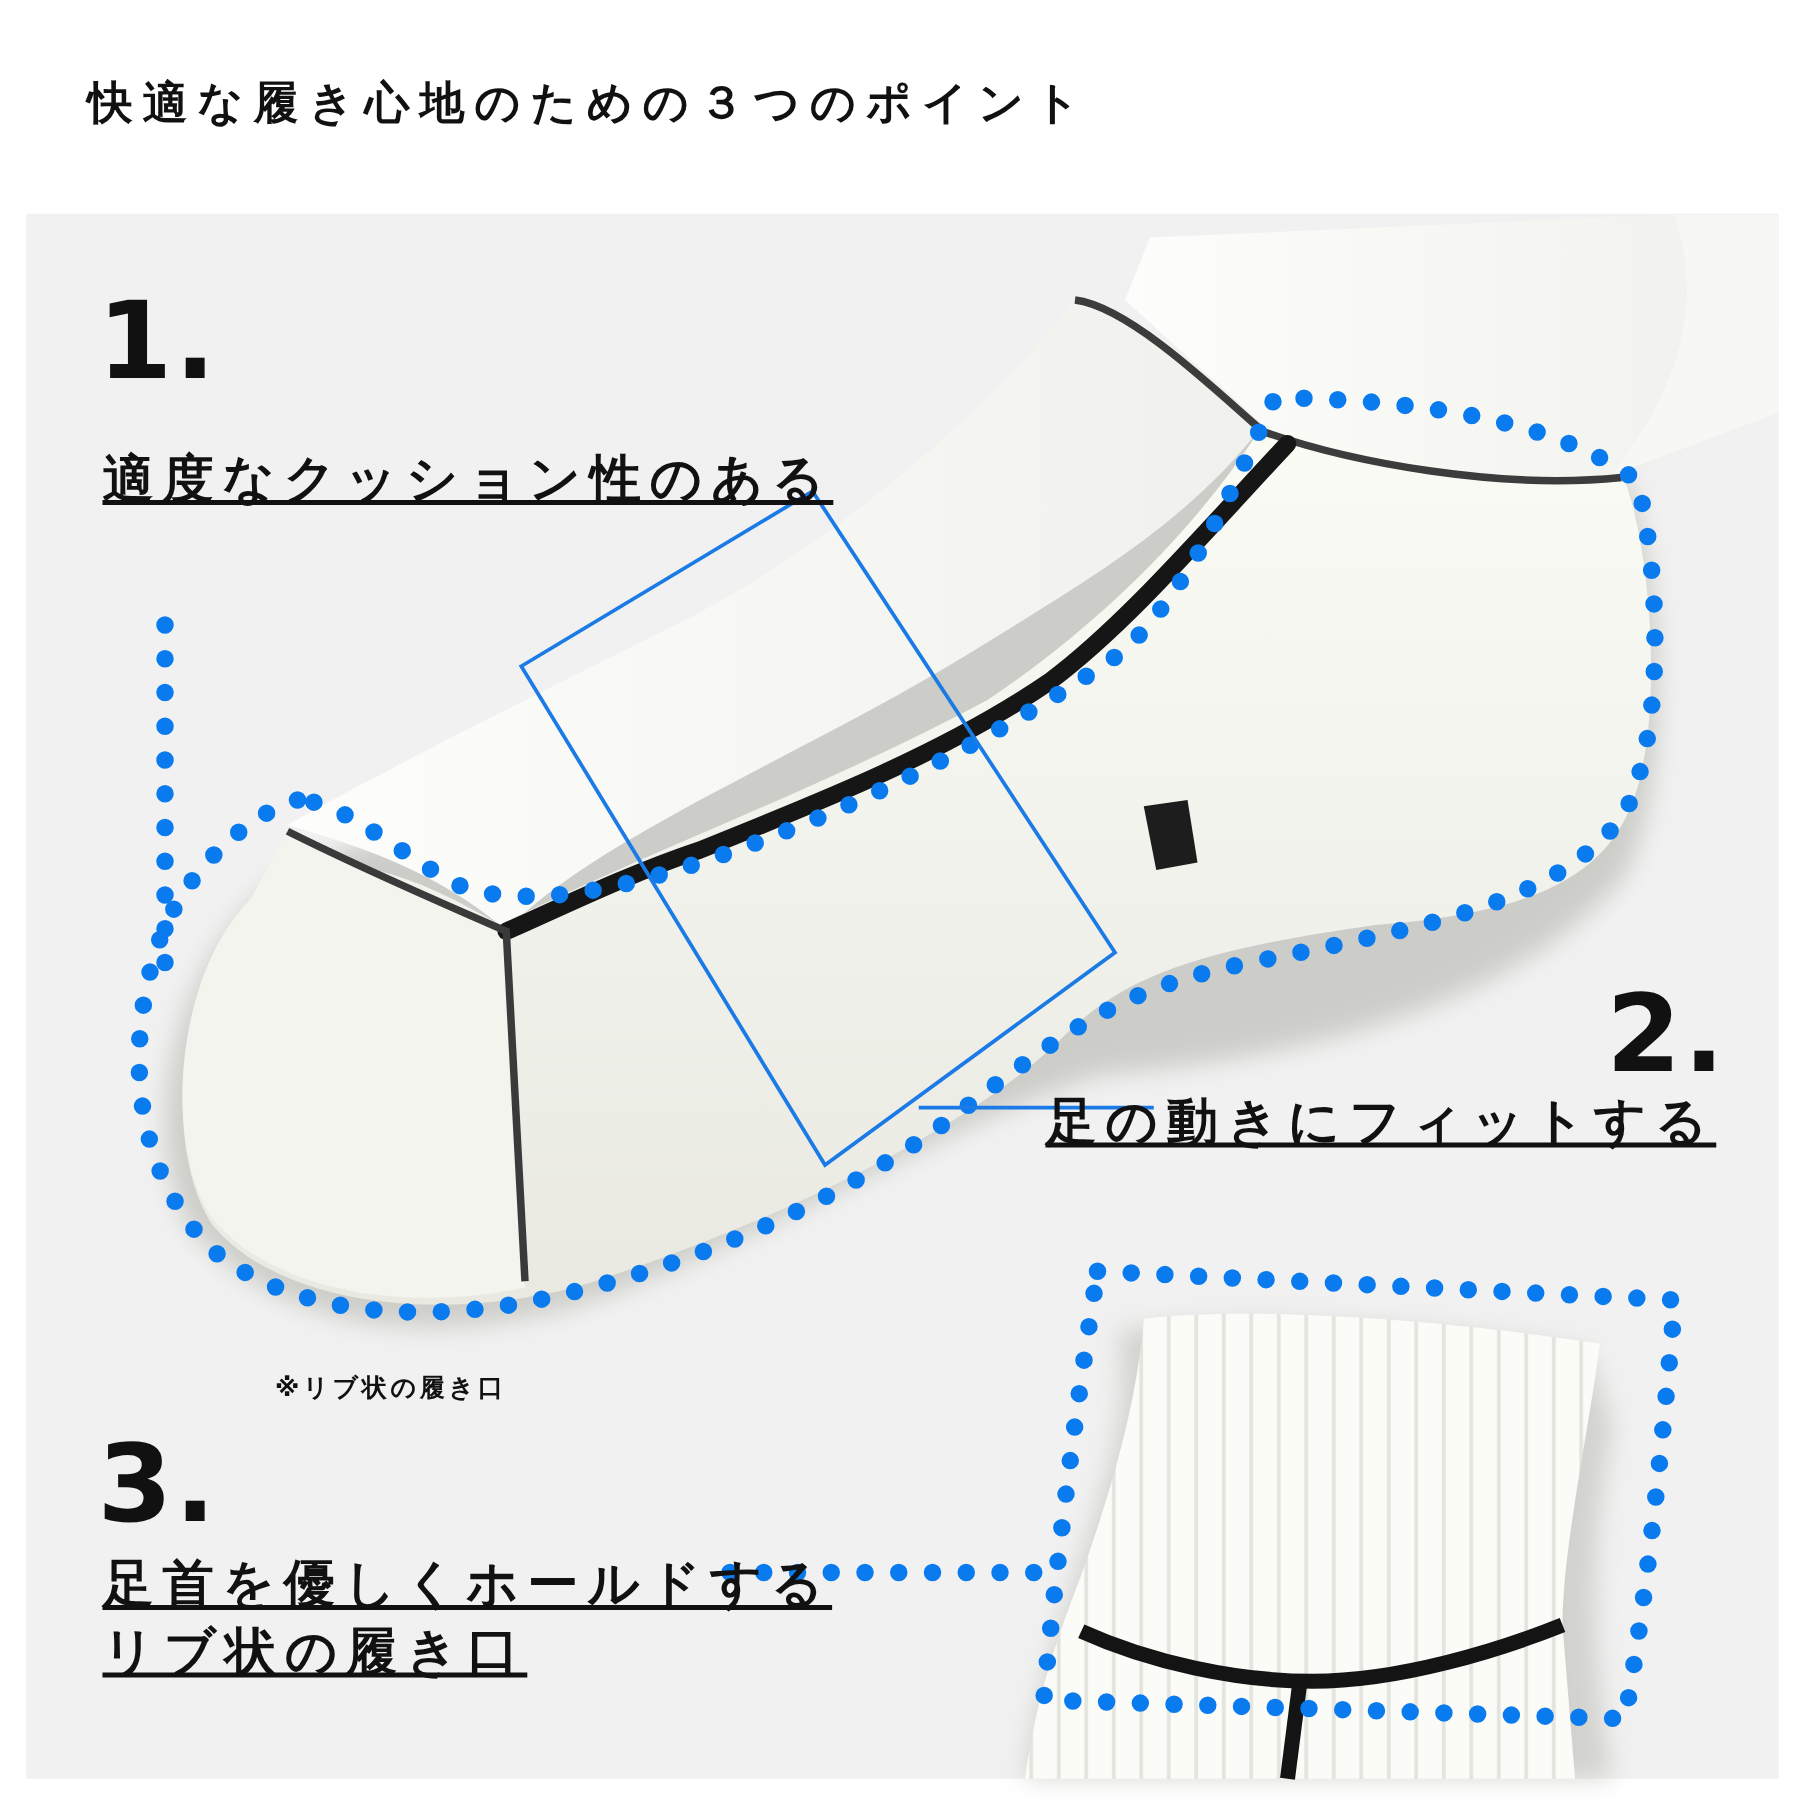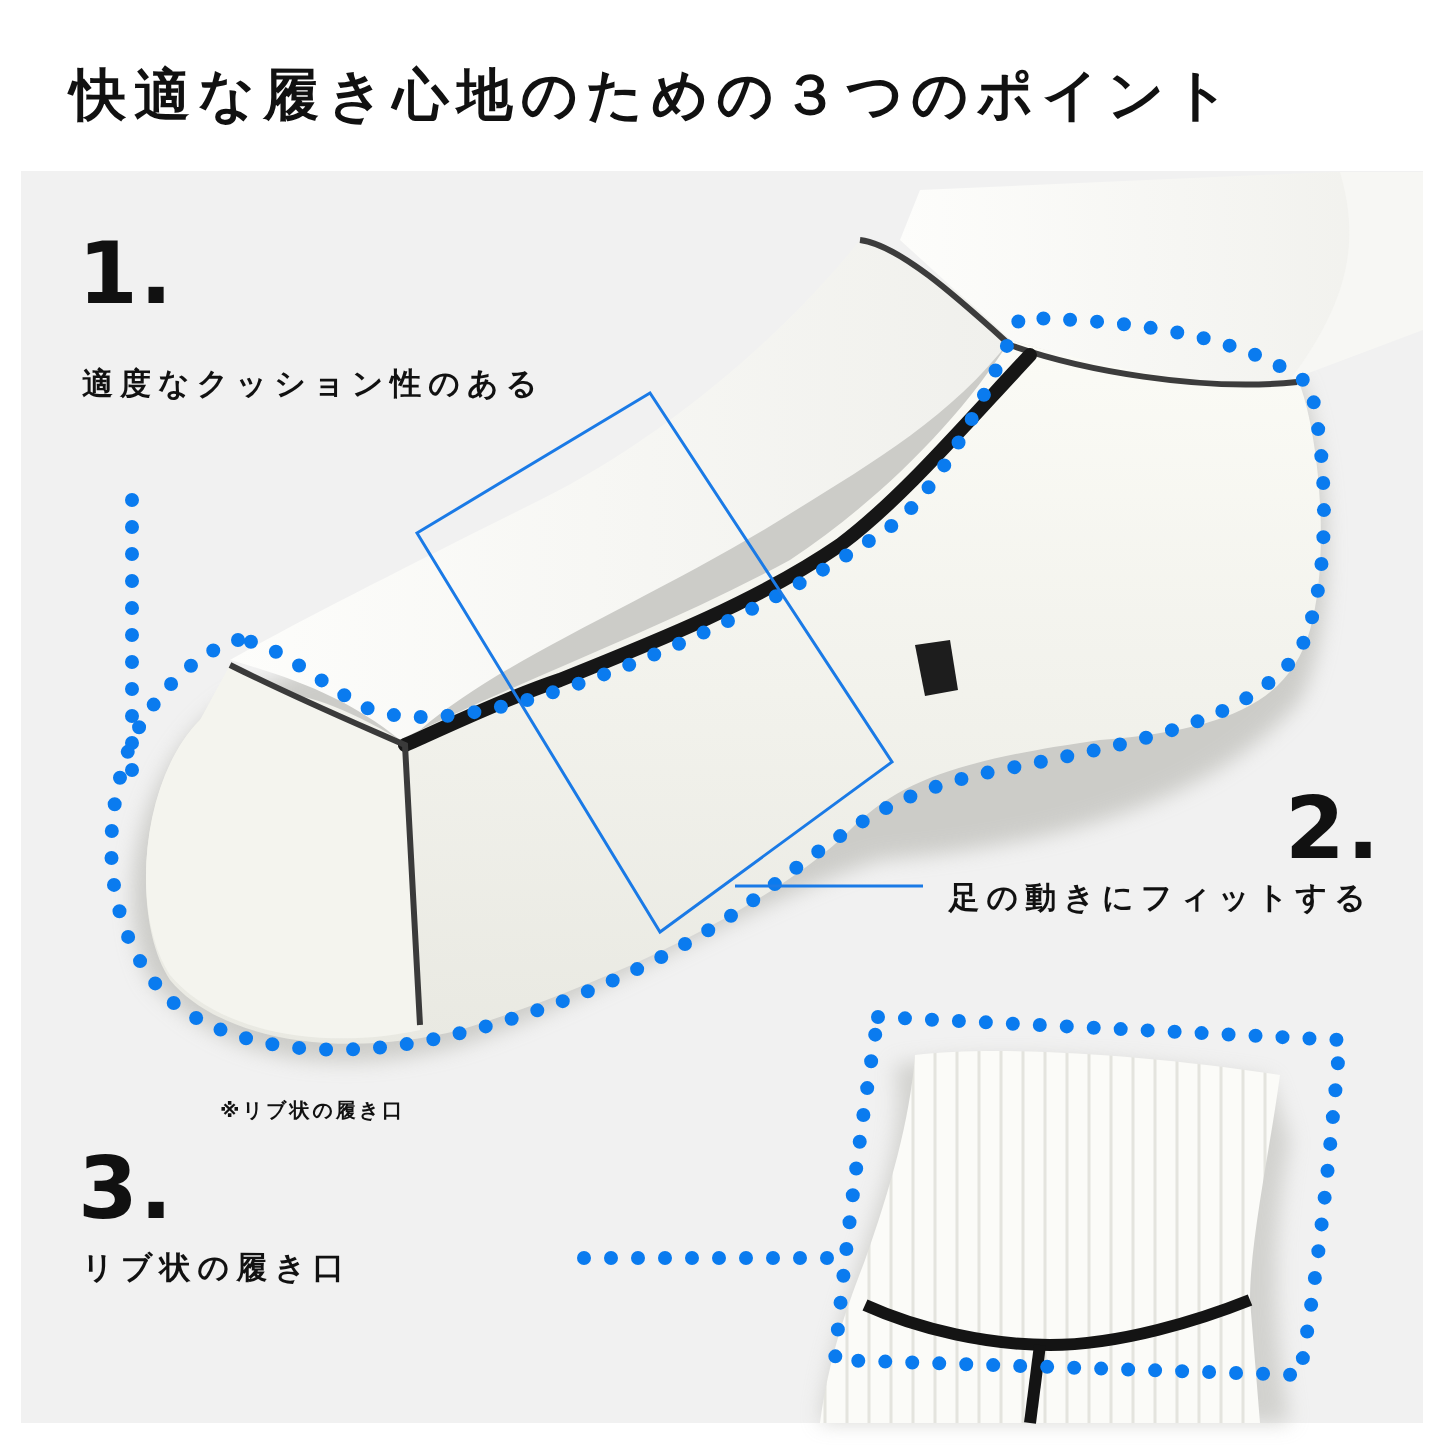--- a/index.html
+++ b/index.html
@@ -1,24 +1,24 @@
 <!DOCTYPE html>
 <html><head>
 <meta charset="utf-8">
 <style>
   html, body { margin:0; padding:0; background:#ffffff; }
   body { width:1445px; height:1445px; position:relative; overflow:hidden;
          font-family:"DejaVu Sans", "Liberation Sans", sans-serif; color:#111; }
-  .title { position:absolute; left:70px; top:58px; font-size:56px; font-weight:bold;
+  .title { position:absolute; left:70px; top:58px; font-size:36px; font-weight:bold;
            letter-spacing:8px; white-space:nowrap; color:#111; }
   .panel { position:absolute; left:21px; top:171px; width:1402px; height:1252px; background:#f1f1f1; overflow:hidden; }
   .art { position:absolute; left:0; top:0; width:1445px; height:1445px; }
   .num { position:absolute; font-family:"DejaVu Sans", sans-serif; font-weight:bold;
          font-size:86px; line-height:1; letter-spacing:2px; color:#111; }
-  .desc { position:absolute; font-size:31px; font-weight:bold; letter-spacing:7px; line-height:54px; white-space:nowrap; color:#111; }
+  .desc { position:absolute; font-size:41px; font-weight:bold; letter-spacing:7px; line-height:54px; white-space:nowrap; color:#111;text-decoration:underline; }
   .desc.right { }
   .note { position:absolute; font-size:20px; font-weight:bold; letter-spacing:3px; white-space:nowrap; color:#111; }
 </style>
 </head>
 <body>
 
 <div class="title">快適な履き心地のための３つのポイント</div>
 
 <div class="panel"></div>
 
@@ -91,14 +91,15 @@
 
 <div class="num" style="left:1285px;top:785px;">2.</div>
 <div class="desc right" style="right:72px;top:870px;">
   <div>足の動きにフィットする</div>
 </div>
 
 <div class="note" style="left:220px;top:1097px;">※リブ状の履き口</div>
 
 <div class="num" style="left:78px;top:1145px;">3.</div>
 <div class="desc" style="left:82px;top:1240px;">
+  <div>足首を優しくホールドする</div>
   <div>リブ状の履き口</div>
 </div>
 
 </body></html>

